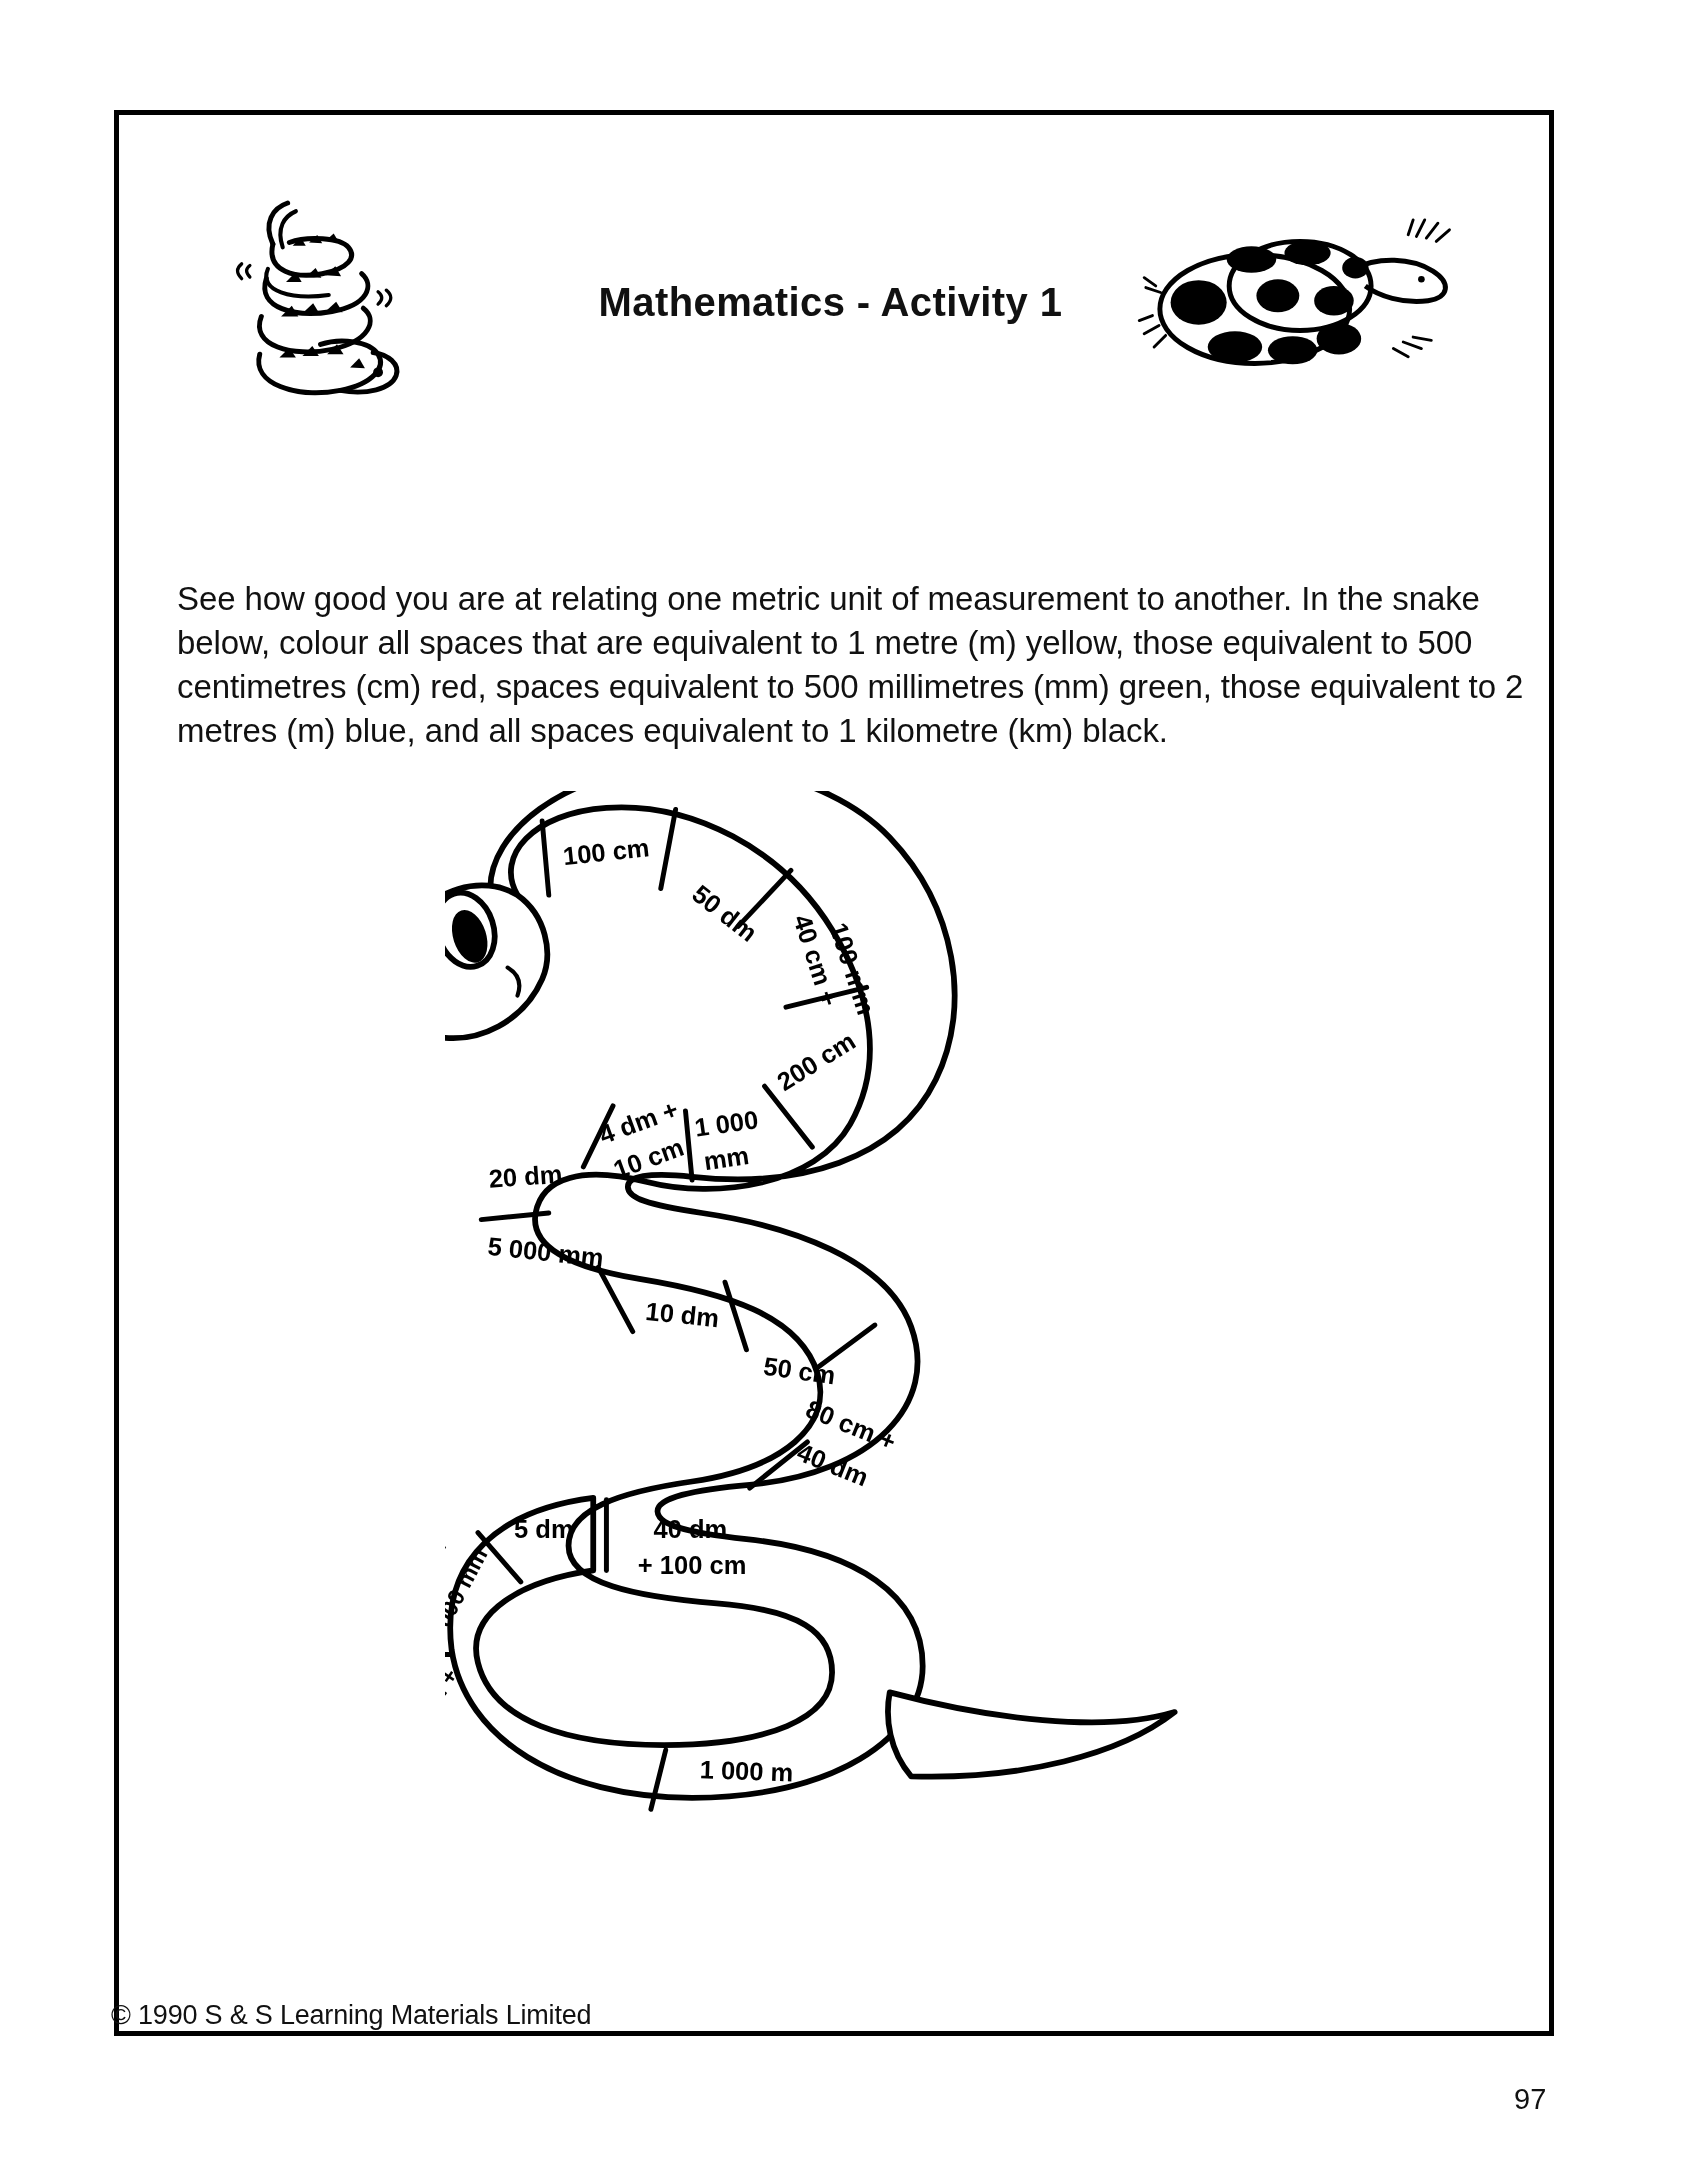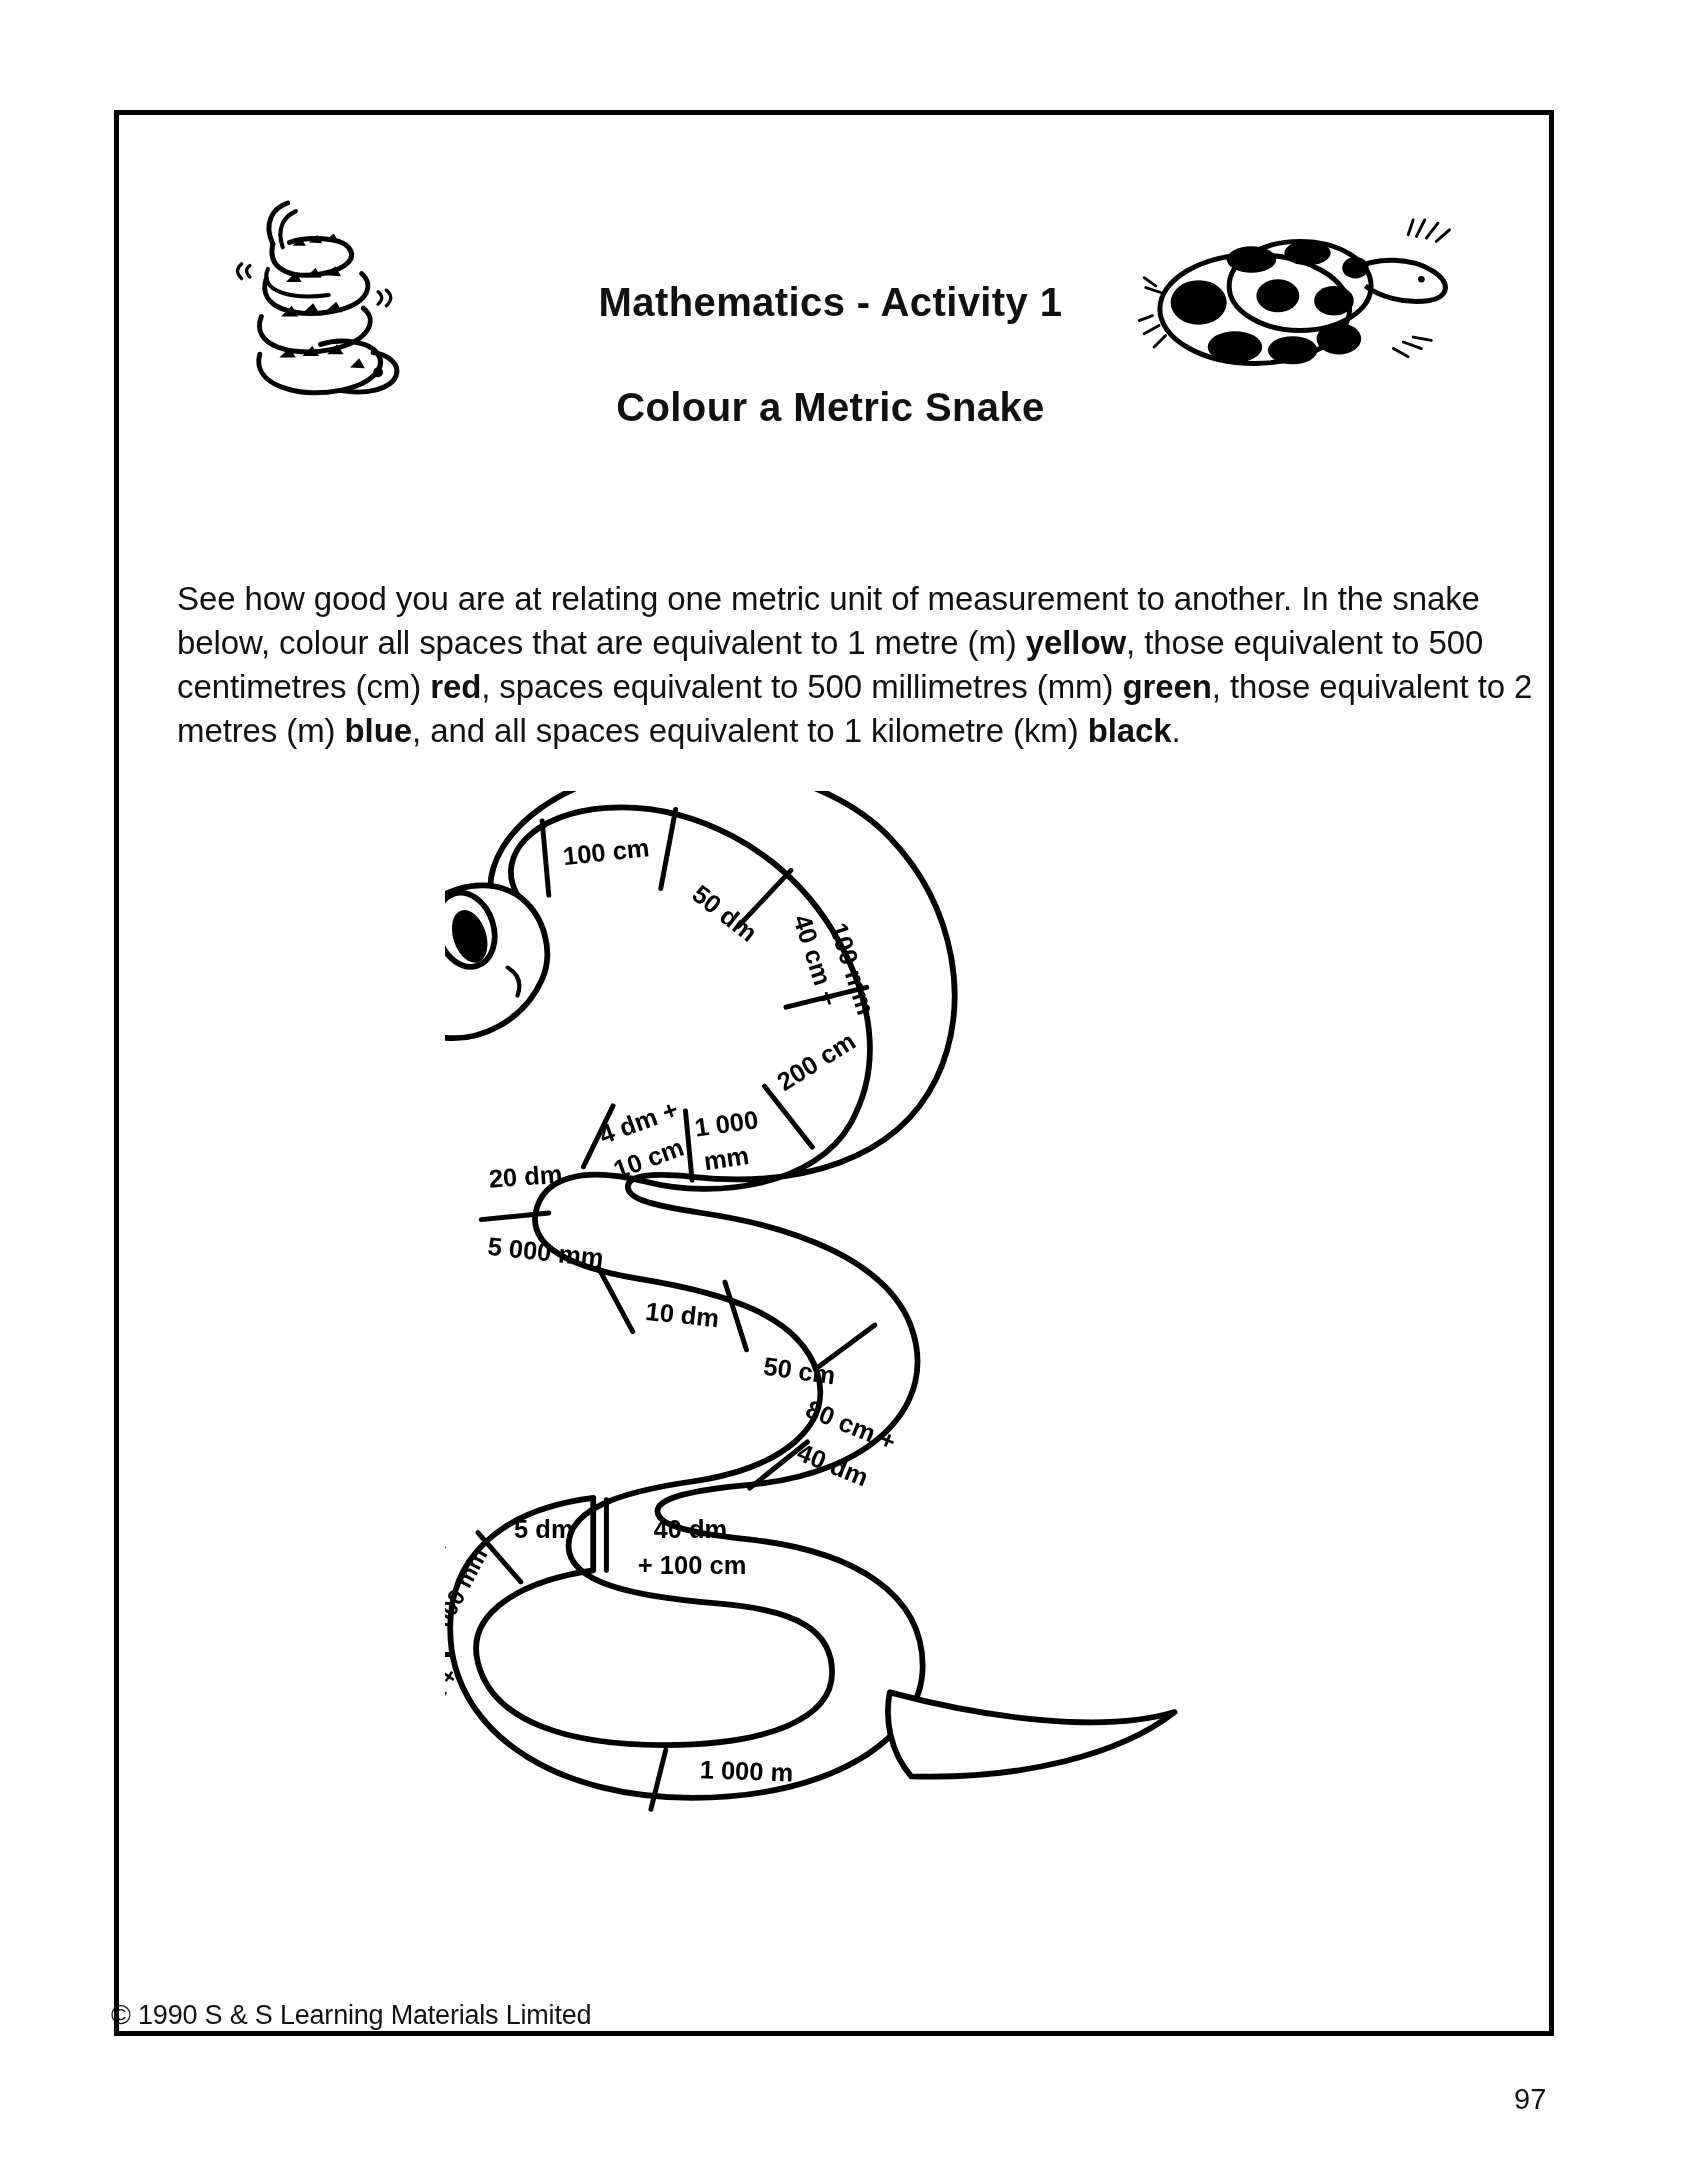--- a/index.html
+++ b/index.html
@@ -74,21 +74,21 @@
   #instructions {
     position: absolute;
     left: 177px;
     top: 544px;
     width: 1359px;
     font-size: 33px;
     line-height: 1.33;
     color: #111;
     letter-spacing: -0.1px;
   }
-  #instructions b { font-weight: bold; margin-top: 32px; }
+  #instructions b { font-weight: normal; margin-top: 32px; }
 
   
   #metric-snake {
     position: absolute;
     left: 445px;
     top: 791px;
     width: 873px;
     height: 1269px;
   }
   #metric-snake svg { display: block; }
@@ -198,21 +198,20 @@
       <g stroke="#000" stroke-width="3.5" fill="none" stroke-linecap="round">
 
         <path d="M336 30 l6 -18 M346 32 l10 -20 M358 34 l14 -18 M370 38 l16 -14"></path>
         <path d="M30 92 l-14 -10 M36 100 l-18 -6 M26 128 l-16 6 M34 140 l-18 10 M42 152 l-14 14"></path>
         <path d="M318 168 l18 10 M330 160 l22 8 M342 154 l22 4"></path>
       </g>
     </svg>
   </div>
 
   <div class="title-line" id="title-activity">Mathematics - Activity 1</div>
-  <div class="title-line" id="title-colour">Colour a Metric Snake</div>
 </div>
 
 <p id="instructions"><span>See how good you are at relating one metric unit of measurement to another. In the snake below, colour all spaces that are equivalent to 1 metre (m) </span><b>yellow</b><span>, those equivalent to 500 centimetres (cm) </span><b>red</b><span>, spaces equivalent to 500 millimetres (mm) </span><b>green</b><span>, those equivalent to 2 metres (m) </span><b>blue</b><span>, and all spaces equivalent to 1 kilometre (km) </span><b>black</b><span>.</span></p>
 
 <div id="metric-snake">
   <svg width="873" height="1269" viewBox="0 0 1060 1540">
 
     <g fill="#ffffff" stroke="#000" stroke-width="7" stroke-linejoin="round" stroke-linecap="round">
 
       <path d="

